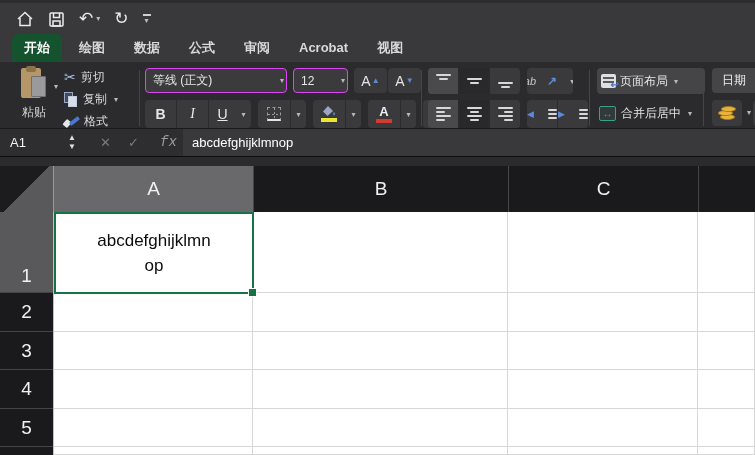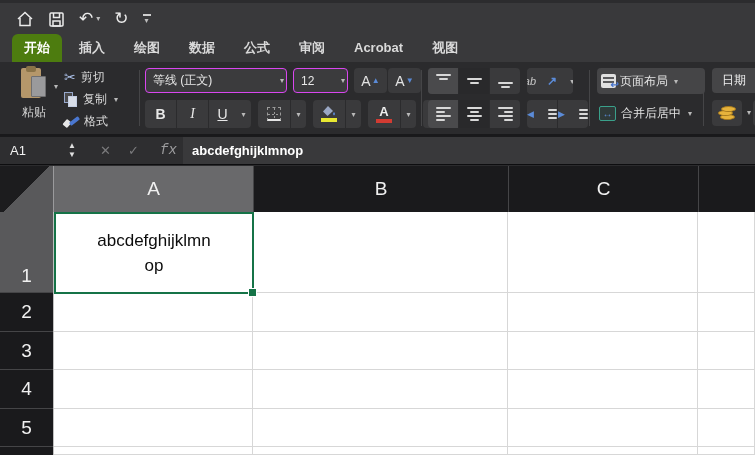--- a/index.html
+++ b/index.html
@@ -12,21 +12,21 @@
   .qa .g { font-size:17px; line-height:22px; color:#ececec; cursor:default; }
   .qa svg { display:block; }
   .caret { font-size:8px; color:#bdbdbd; line-height:8px; }
   .qa-undo { display:flex; align-items:center; gap:3px; }
   .qa-more { display:flex; flex-direction:column; align-items:center; gap:1px; }
   .qa-more .bar { width:8px; height:2px; background:#cfcfcf; }
 
   
   .tabrow { position:absolute; top:34px; left:0; width:755px; height:28px; background:#39393b; display:flex; align-items:flex-end; padding-left:12px; }
   .tab { height:28px; line-height:28px; padding:0 12px; font-size:13px; font-weight:bold; color:#d9d9d9; margin-right:5px; }
-  .tab.active { background:#4d7c0f; border-radius:6px 6px 0 0; color:#ffffff; }
+  .tab.active { background:#14532d; border-radius:6px 6px 0 0; color:#ffffff; }
 
   
   .ribbon { position:absolute; top:62px; left:0; width:755px; height:74px; background:#2b2b2d; border-bottom:2px solid #19191b; }
   .vsep { position:absolute; top:8px; bottom:8px; width:1px; background:#454547; }
   .rbtn { background:#3a3a3c; border-radius:4px; display:flex; align-items:center; justify-content:center; color:#e3e3e3; }
   .rcaret { font-size:8px; color:#b9b9b9; padding:0 2px; }
 
   
   .paste { position:absolute; left:8px; top:4px; width:52px; height:64px; display:flex; flex-direction:column; align-items:center; }
   .clipboard { position:relative; width:26px; height:34px; }
@@ -105,28 +105,28 @@
   
   .numfmt { position:absolute; left:712px; top:6px; width:60px; height:25px; background:#454547; border-radius:4px 0 0 4px; display:flex; align-items:center; }
   .numfmt .cv { padding-left:10px; font-size:12px; color:#f0f0f0; }
   .coinsbtn { position:absolute; left:712px; top:38px; width:30px; height:26px; }
   .coins { position:relative; width:18px; height:15px; }
   .coin { position:absolute; width:15px; height:6px; background:#e7b33c; border:1px solid #a67a1e; border-radius:50%; }
   .coinscaret { position:absolute; left:745px; top:46px; }
   .edge-sliver { position:absolute; left:753px; top:38px; width:6px; height:26px; background:#3a3a3c; border-radius:4px 0 0 4px; }
 
   
-  .fbar { position:absolute; top:136px; left:0; width:755px; height:29px; background:#2e2e30; border-top:1px solid #1a1a1c; border-bottom:1px solid #0d0d0f; }
+  .fbar { position:absolute; top:128px; left:0; width:755px; height:29px; background:#2e2e30; border-top:1px solid #1a1a1c; border-bottom:1px solid #0d0d0f; }
   .namebox { position:absolute; left:10px; top:0; height:27px; line-height:27px; font-size:13px; color:#f2f2f2; }
   .spinner { position:absolute; left:68px; top:4px; display:flex; flex-direction:column; align-items:center; line-height:9px; font-size:8px; color:#e0e0e0; }
   .fb-x { position:absolute; left:100px; top:0; height:27px; line-height:27px; font-size:13px; color:#7b7b7d; }
   .fb-check { position:absolute; left:128px; top:0; height:27px; line-height:27px; font-size:13px; color:#7b7b7d; }
   .fb-fx { position:absolute; left:160px; top:0; height:27px; line-height:27px; font-size:14px; font-style:italic; font-family:Liberation Mono, monospace; color:#9c9c9e; }
   .fb-field { position:absolute; left:183px; top:0; right:0; height:27px; background:#39393b; display:flex; align-items:center; }
-  .fb-text { padding-left:9px; font-size:13px; font-weight:bold; color:#ffffff; }
+  .fb-text { padding-left:9px; font-size:13px; font-weight:normal; color:#ffffff; }
 
   
   .sheet { position:absolute; top:166px; left:0; width:755px; height:289px; background:#ffffff; }
   .colhdrs { position:absolute; top:0; left:0; width:755px; height:46px; background:#1a1a1c; display:flex; }
   .corner { width:54px; height:46px; background:linear-gradient(135deg, #1c1c1e 49.5%, #59595b 50%); border-right:1px solid #9a9a9c; }
   .ch { height:46px; display:flex; align-items:center; justify-content:center; font-size:19px; color:#f0f0f0; border-left:1px solid #454547; }
   .ch.a { width:199px; background:#69696b; border-left:none; }
   .ch.b { width:255px; } .ch.c { width:190px; } .ch.d { flex:1; }
   .rowhdrs { position:absolute; left:0; top:46px; width:54px; bottom:0; background:#1a1a1c; border-right:1px solid #c0c0c0; display:flex; flex-direction:column; }
   .rh { display:flex; align-items:center; justify-content:center; font-size:19px; color:#f0f0f0; border-bottom:1px solid #454547; }
@@ -164,21 +164,20 @@
     <span class="g">↻</span>
     <span class="qa-more">
       <span class="bar"></span>
         <span class="caret">▾</span>
     </span>
   </div>
 </div>
 
 <div class="tabrow">
   <div class="tab active">开始</div>
-  <div class="tab">插入</div>
   <div class="tab">绘图</div>
   <div class="tab">数据</div>
   <div class="tab">公式</div>
   <div class="tab">审阅</div>
   <div class="tab">Acrobat</div>
   <div class="tab">视图</div>
 </div>
 
 <div class="ribbon">
 

